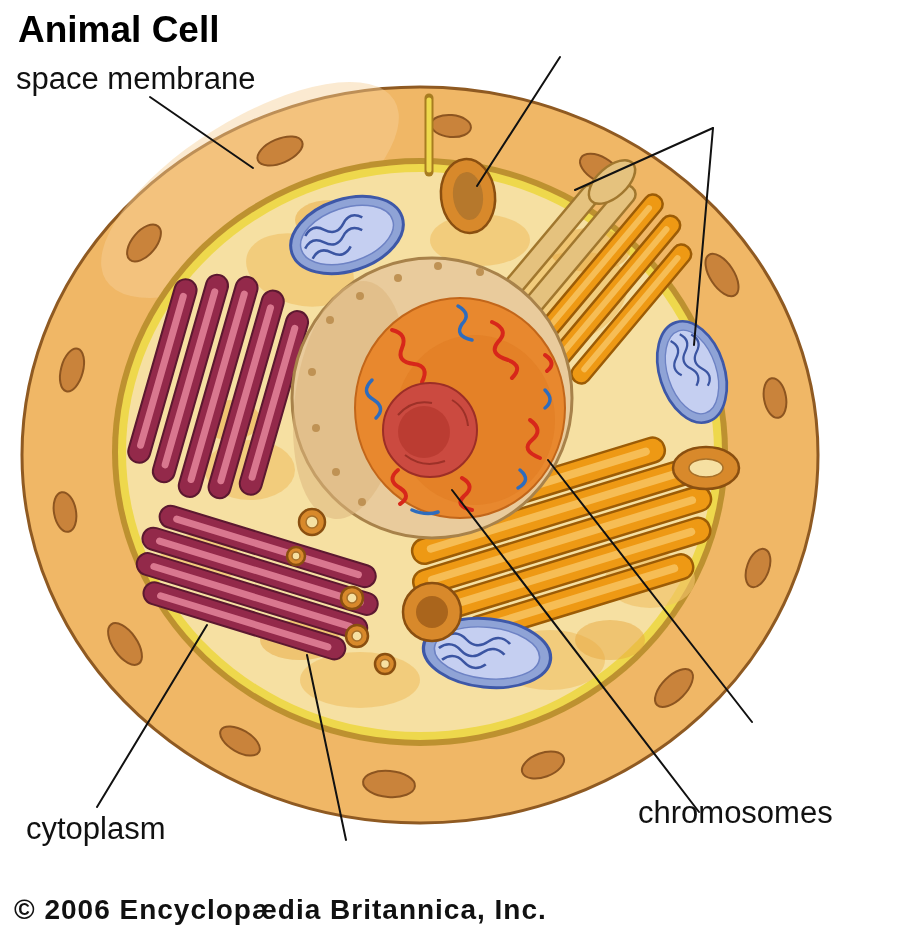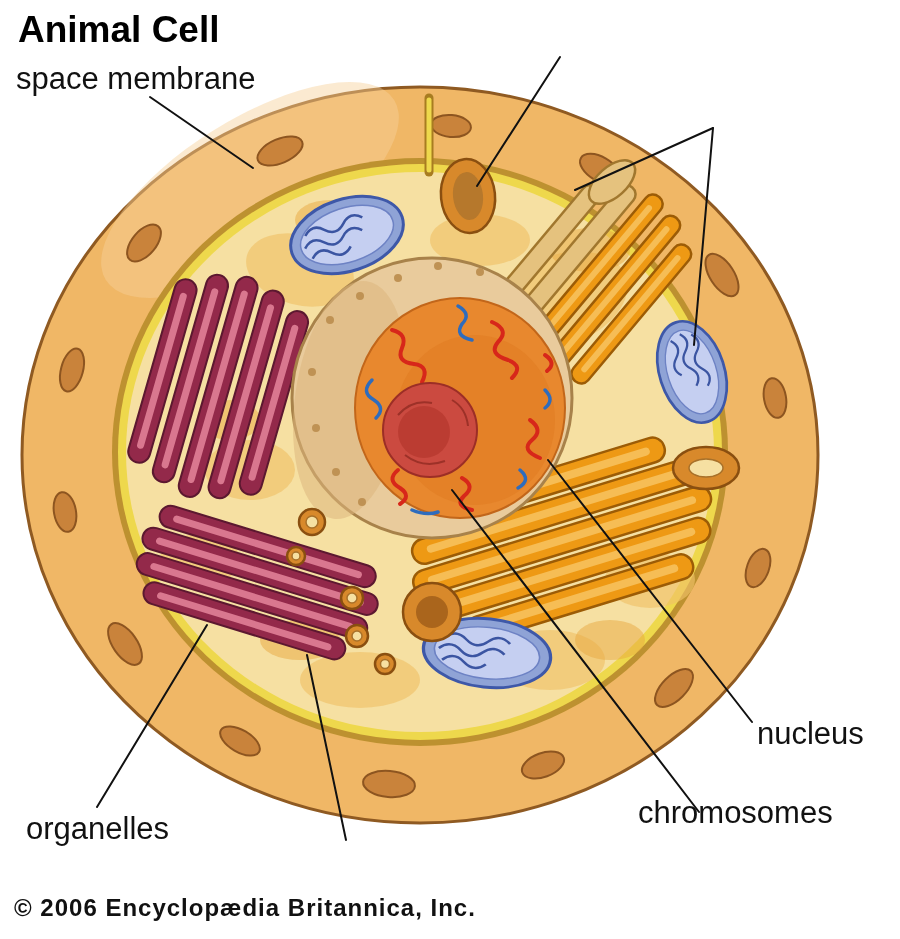--- a/index.html
+++ b/index.html
@@ -3,21 +3,21 @@
 <meta charset="utf-8">
 <style>
   html,body { margin:0; padding:0; background:#fff; }
   .page {
     position:relative; width:900px; height:939px; background:#ffffff;
     overflow:hidden; font-family:"Liberation Sans", sans-serif; color:#111;
   }
   .art { position:absolute; left:0; top:0; }
   .lbl { position:absolute; font-size:31px; line-height:1.1; color:#111; white-space:nowrap; }
   .title { font-size:37px; font-weight:bold; color:#000; }
-  .copyright { font-size:24px; font-weight:bold; letter-spacing:1px; }
+  .copyright { font-size:28px; font-weight:bold; letter-spacing:1px; }
 
   
   .shell      { fill:var(--membrane-tan); stroke:var(--membrane-edge); stroke-width:3; }
   .shell-hl   { fill:#f7d099; opacity:.45; }
   .pit        { fill:var(--pit); stroke:#8d5520; stroke-width:2; }
   .rim-dark   { fill:#bd9130; }
   .rim-yellow { fill:var(--cut-rim-yellow); }
   .cyto       { fill:var(--cytoplasm); }
   .blob       { fill:#efc268; opacity:.65; }
   .blob2      { fill:#e8a73f; opacity:.5; }
@@ -241,17 +241,16 @@
       <line class="leader" x1="713" y1="128" x2="694" y2="345"></line>
       <line class="leader" x1="752" y1="722" x2="548" y2="460"></line>
       <line class="leader" x1="699" y1="812" x2="452" y2="490"></line>
       <line class="leader" x1="97" y1="807" x2="207" y2="625"></line>
       <line class="leader" x1="346" y1="840" x2="307" y2="655"></line>
     </g>
   </svg>
 
   <div class="lbl title" style="left:18px; top:10px;">Animal Cell</div>
   <div class="lbl" style="left:16px; top:62px;">space membrane</div>
-  <div class="lbl" style="left:757px; top:717px;">nucleus</div>
   <div class="lbl" style="left:638px; top:796px;">chromosomes</div>
-  <div class="lbl" style="left:26px; top:812px;">organelles</div>
+  <div class="lbl" style="left:26px; top:812px;">cytoplasm</div>
   <div class="lbl copyright" style="left:14px; top:895px;">© 2006 Encyclopædia Britannica, Inc.</div>
 </div>
 
 </body></html>

